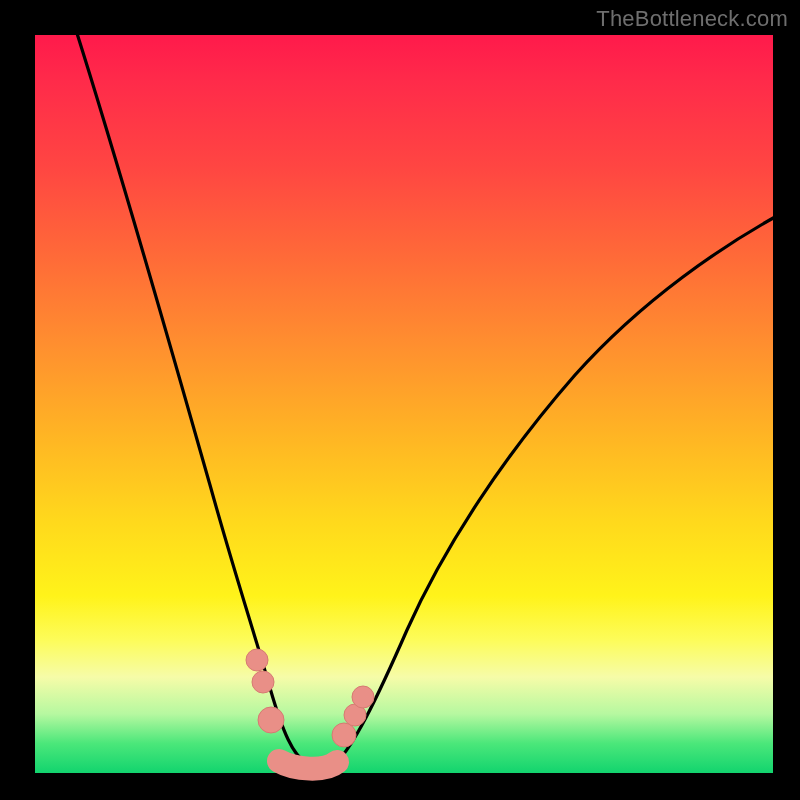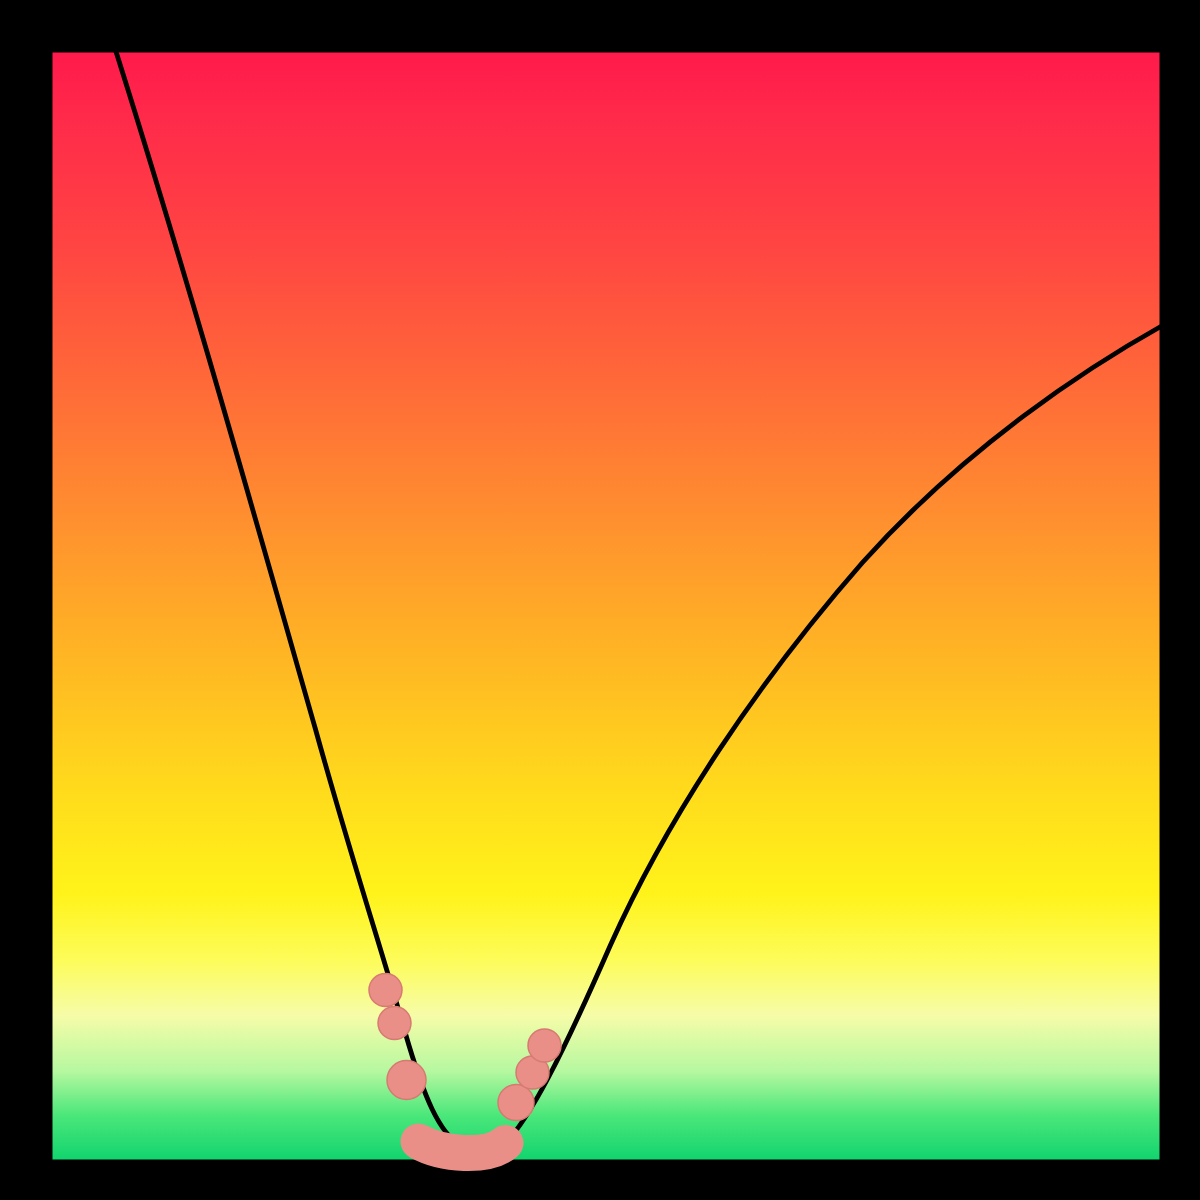--- a/index.html
+++ b/index.html
@@ -79,13 +79,14 @@
     <g fill="#e98f87" stroke="#d67a72" stroke-width="1">
       <circle cx="222" cy="625" r="11"></circle>
       <circle cx="228" cy="647" r="11"></circle>
       <circle cx="236" cy="685" r="13"></circle>
       <circle cx="309" cy="700" r="12"></circle>
       <circle cx="320" cy="680" r="11"></circle>
       <circle cx="328" cy="662" r="11"></circle>
     </g>
   </svg>
 
+  <div class="watermark">TheBottleneck.com</div>
 </div>
 
 </body></html>

